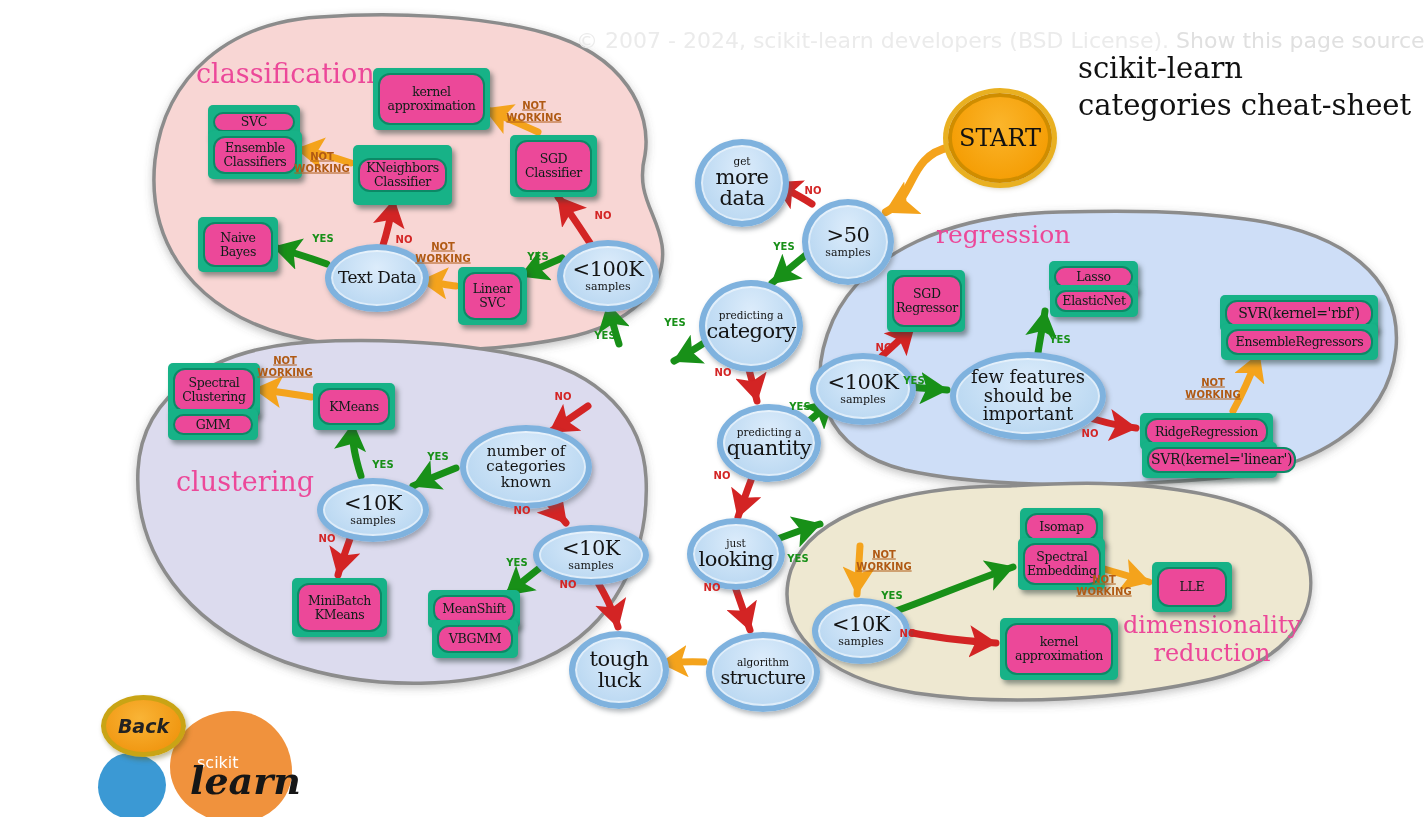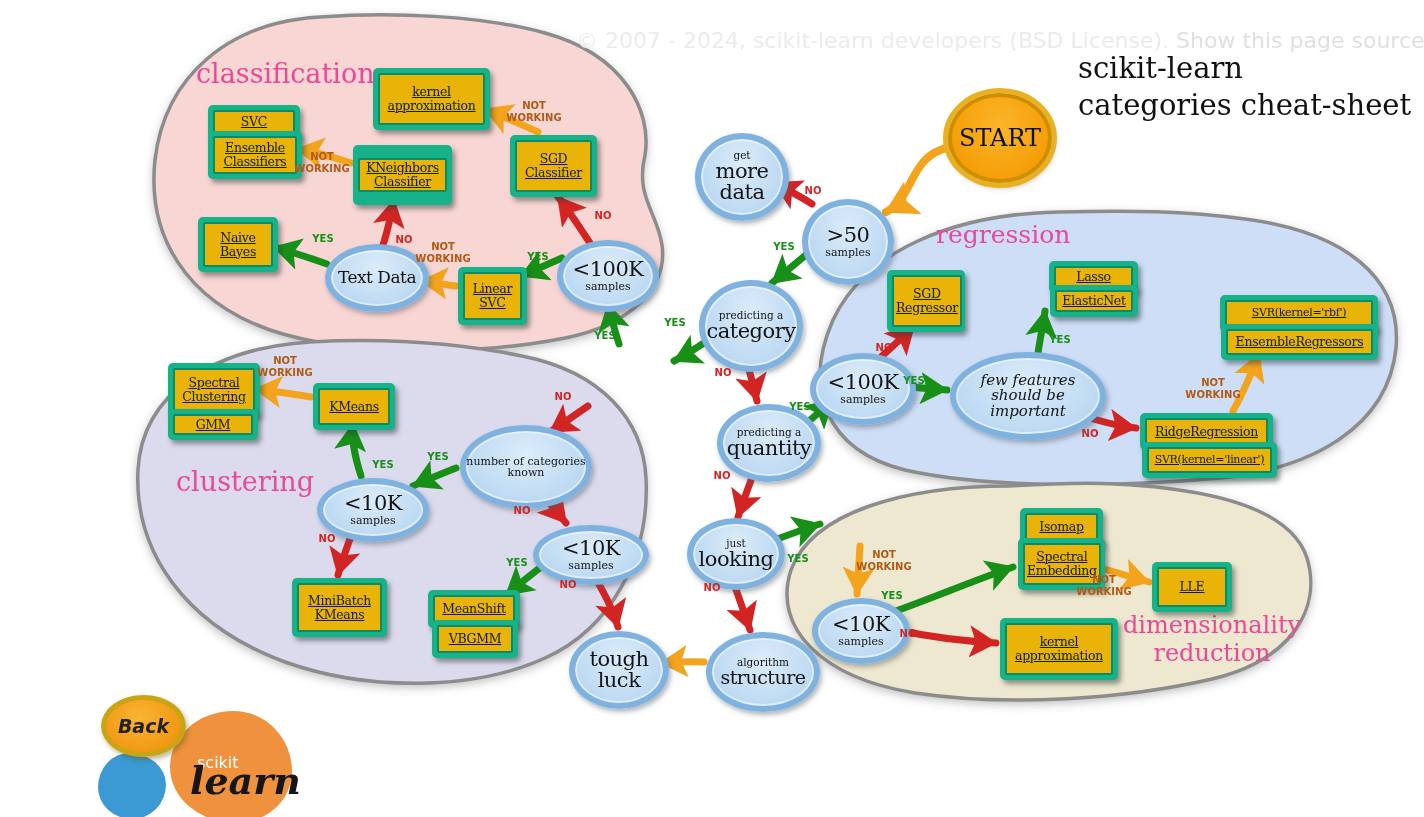--- a/index.html
+++ b/index.html
@@ -21,39 +21,39 @@
 
   .node{position:absolute;z-index:3;border-radius:50%;
     background:radial-gradient(ellipse at 50% 32%,#dcecfb 0%,#bcd9f2 72%);
     border:6px solid #7fb2de;box-shadow:2px 3px 5px rgba(80,90,100,.45), inset 0 0 0 2px rgba(255,255,255,.5);
     display:flex;flex-direction:column;align-items:center;justify-content:center;
     text-align:center;color:#141414;}
   .node .ntop{font-size:10.5px;line-height:1;}
   .node .nmain{font-size:19px;line-height:1.02;letter-spacing:-.5px;}
   .node .nsub{font-size:11px;line-height:1.1;}
   .node.n-big .nmain{font-size:21px;}
-  .node.n-sm .nmain{font-size:11px;letter-spacing:0;}
+  .node.n-sm .nmain{font-size:15px;letter-spacing:0;}
 
   .startnode{position:absolute;left:948px;top:93px;width:96px;height:82px;z-index:3;border-radius:50%;
     background:radial-gradient(ellipse at 50% 35%,#fbb52b 0%,#f59e05 75%);
     border:4px solid #cf8d00;box-shadow:0 0 0 5px #e9b021,2px 4px 6px rgba(90,70,0,.45);
     display:flex;align-items:center;justify-content:center;font-size:24px;color:#111;}
 
   .box{position:absolute;z-index:3;background:#17b287;border-radius:5px;padding:5px;
     box-shadow:3px 4px 5px rgba(40,60,55,.5);display:flex;}
-  .box .inner{flex:1;background:#eab308;border:2px solid #0b8a66;border-radius:2px;
+  .box .inner{flex:1;background:#ec4899;border:2px solid #0b8a66;border-radius:12px;
     display:flex;align-items:center;justify-content:center;text-align:center;
-    font-size:12.5px;line-height:1.12;letter-spacing:-.3px;color:#0c1e17;padding:1px 2px;text-decoration:underline;}
-  .box .inner.code{font-size:11px;}
+    font-size:12.5px;line-height:1.12;letter-spacing:-.3px;color:#0c1e17;padding:1px 2px;}
+  .box .inner.code{font-size:14px;}
 
   .elabel{position:absolute;z-index:4;transform:translate(-50%,-50%);
     font-family:"DejaVu Sans",sans-serif;font-weight:bold;font-size:10px;text-align:center;line-height:1.15;}
   .elabel.yes{color:#189018;}
   .elabel.no{color:#d32424;}
-  .elabel.nw{color:#b05a14;width:58px;}
+  .elabel.nw{color:#b05a14;width:58px;text-decoration:underline;}
 
   .backbtn{position:absolute;left:101px;top:695px;width:75px;height:52px;z-index:3;border-radius:50%;
     background:radial-gradient(ellipse at 45% 35%,#f9b436 0%,#f0950f 80%);
     border:5px solid #c9a415;box-shadow:2px 3px 5px rgba(90,80,0,.4);
     display:flex;align-items:center;justify-content:center;
     font-family:"DejaVu Sans",sans-serif;font-style:italic;font-weight:bold;font-size:19px;color:#222;}
 
   .logo-blue{position:absolute;left:98px;top:753px;width:68px;height:66px;z-index:2;
     background:#3b99d4;border-radius:46% 54% 50% 50%/52% 48% 52% 48%;}
   .logo-orange{position:absolute;left:170px;top:711px;width:122px;height:112px;z-index:2;
@@ -143,21 +143,21 @@
   <div class="region-title rt-classification">classification</div>
   <div class="region-title rt-regression">regression</div>
   <div class="region-title rt-clustering">clustering</div>
   <div class="region-title rt-dimred">
     <div>dimensionality</div>
     <div>reduction</div>
   </div>
 
   <div class="startnode">START</div>
 
-  <div class="node n-big" style="left:695px;top:133px;width:82px;height:76px;">
+  <div class="node n-big" style="left:695px;top:139px;width:82px;height:76px;">
     <span class="ntop">get</span>
     <span class="nmain">more data</span>
   </div>
   <div class="node n-big" style="left:802px;top:199px;width:80px;height:74px;">
     <span class="nmain">&gt;50</span>
     <span class="nsub">samples</span>
   </div>
   <div class="node n-big" style="left:699px;top:280px;width:92px;height:80px;">
     <span class="ntop">predicting a</span>
     <span class="nmain">category</span>
@@ -193,31 +193,31 @@
   </div>
   <div class="node n-big" style="left:533px;top:525px;width:104px;height:48px;">
     <span class="nmain">&lt;10K</span>
     <span class="nsub">samples</span>
   </div>
   <div class="node n-big" style="left:810px;top:353px;width:94px;height:60px;">
     <span class="nmain">&lt;100K</span>
     <span class="nsub">samples</span>
   </div>
   <div class="node n-sm" style="left:950px;top:352px;width:144px;height:76px;">
-    <span class="nmain" style="font-size:15px;font-style:italic;">few features should be important</span>
+    <span class="nmain" style="font-size:18px;">few features should be important</span>
   </div>
   <div class="node n-big" style="left:812px;top:598px;width:86px;height:54px;">
     <span class="nmain">&lt;10K</span>
     <span class="nsub">samples</span>
   </div>
 
   <div class="box" style="left:373px;top:68px;width:107px;height:52px;">
       <div class="inner">kernel approximation</div>
     </div>
-  <div class="box" style="left:208px;top:105px;width:82px;height:24px;">
+  <div class="box" style="left:208px;top:105px;width:82px;height:24px;align-items:center;">
       <div class="inner">SVC</div>
     </div>
   <div class="box" style="left:208px;top:131px;width:84px;height:38px;">
       <div class="inner">Ensemble Classifiers</div>
     </div>
   <div class="box" style="left:353px;top:145px;width:89px;height:50px;align-items:center;">
       <div class="inner">KNeighbors Classifier</div>
     </div>
   <div class="box" style="left:510px;top:135px;width:77px;height:52px;">
       <div class="inner">SGD Classifier</div>

